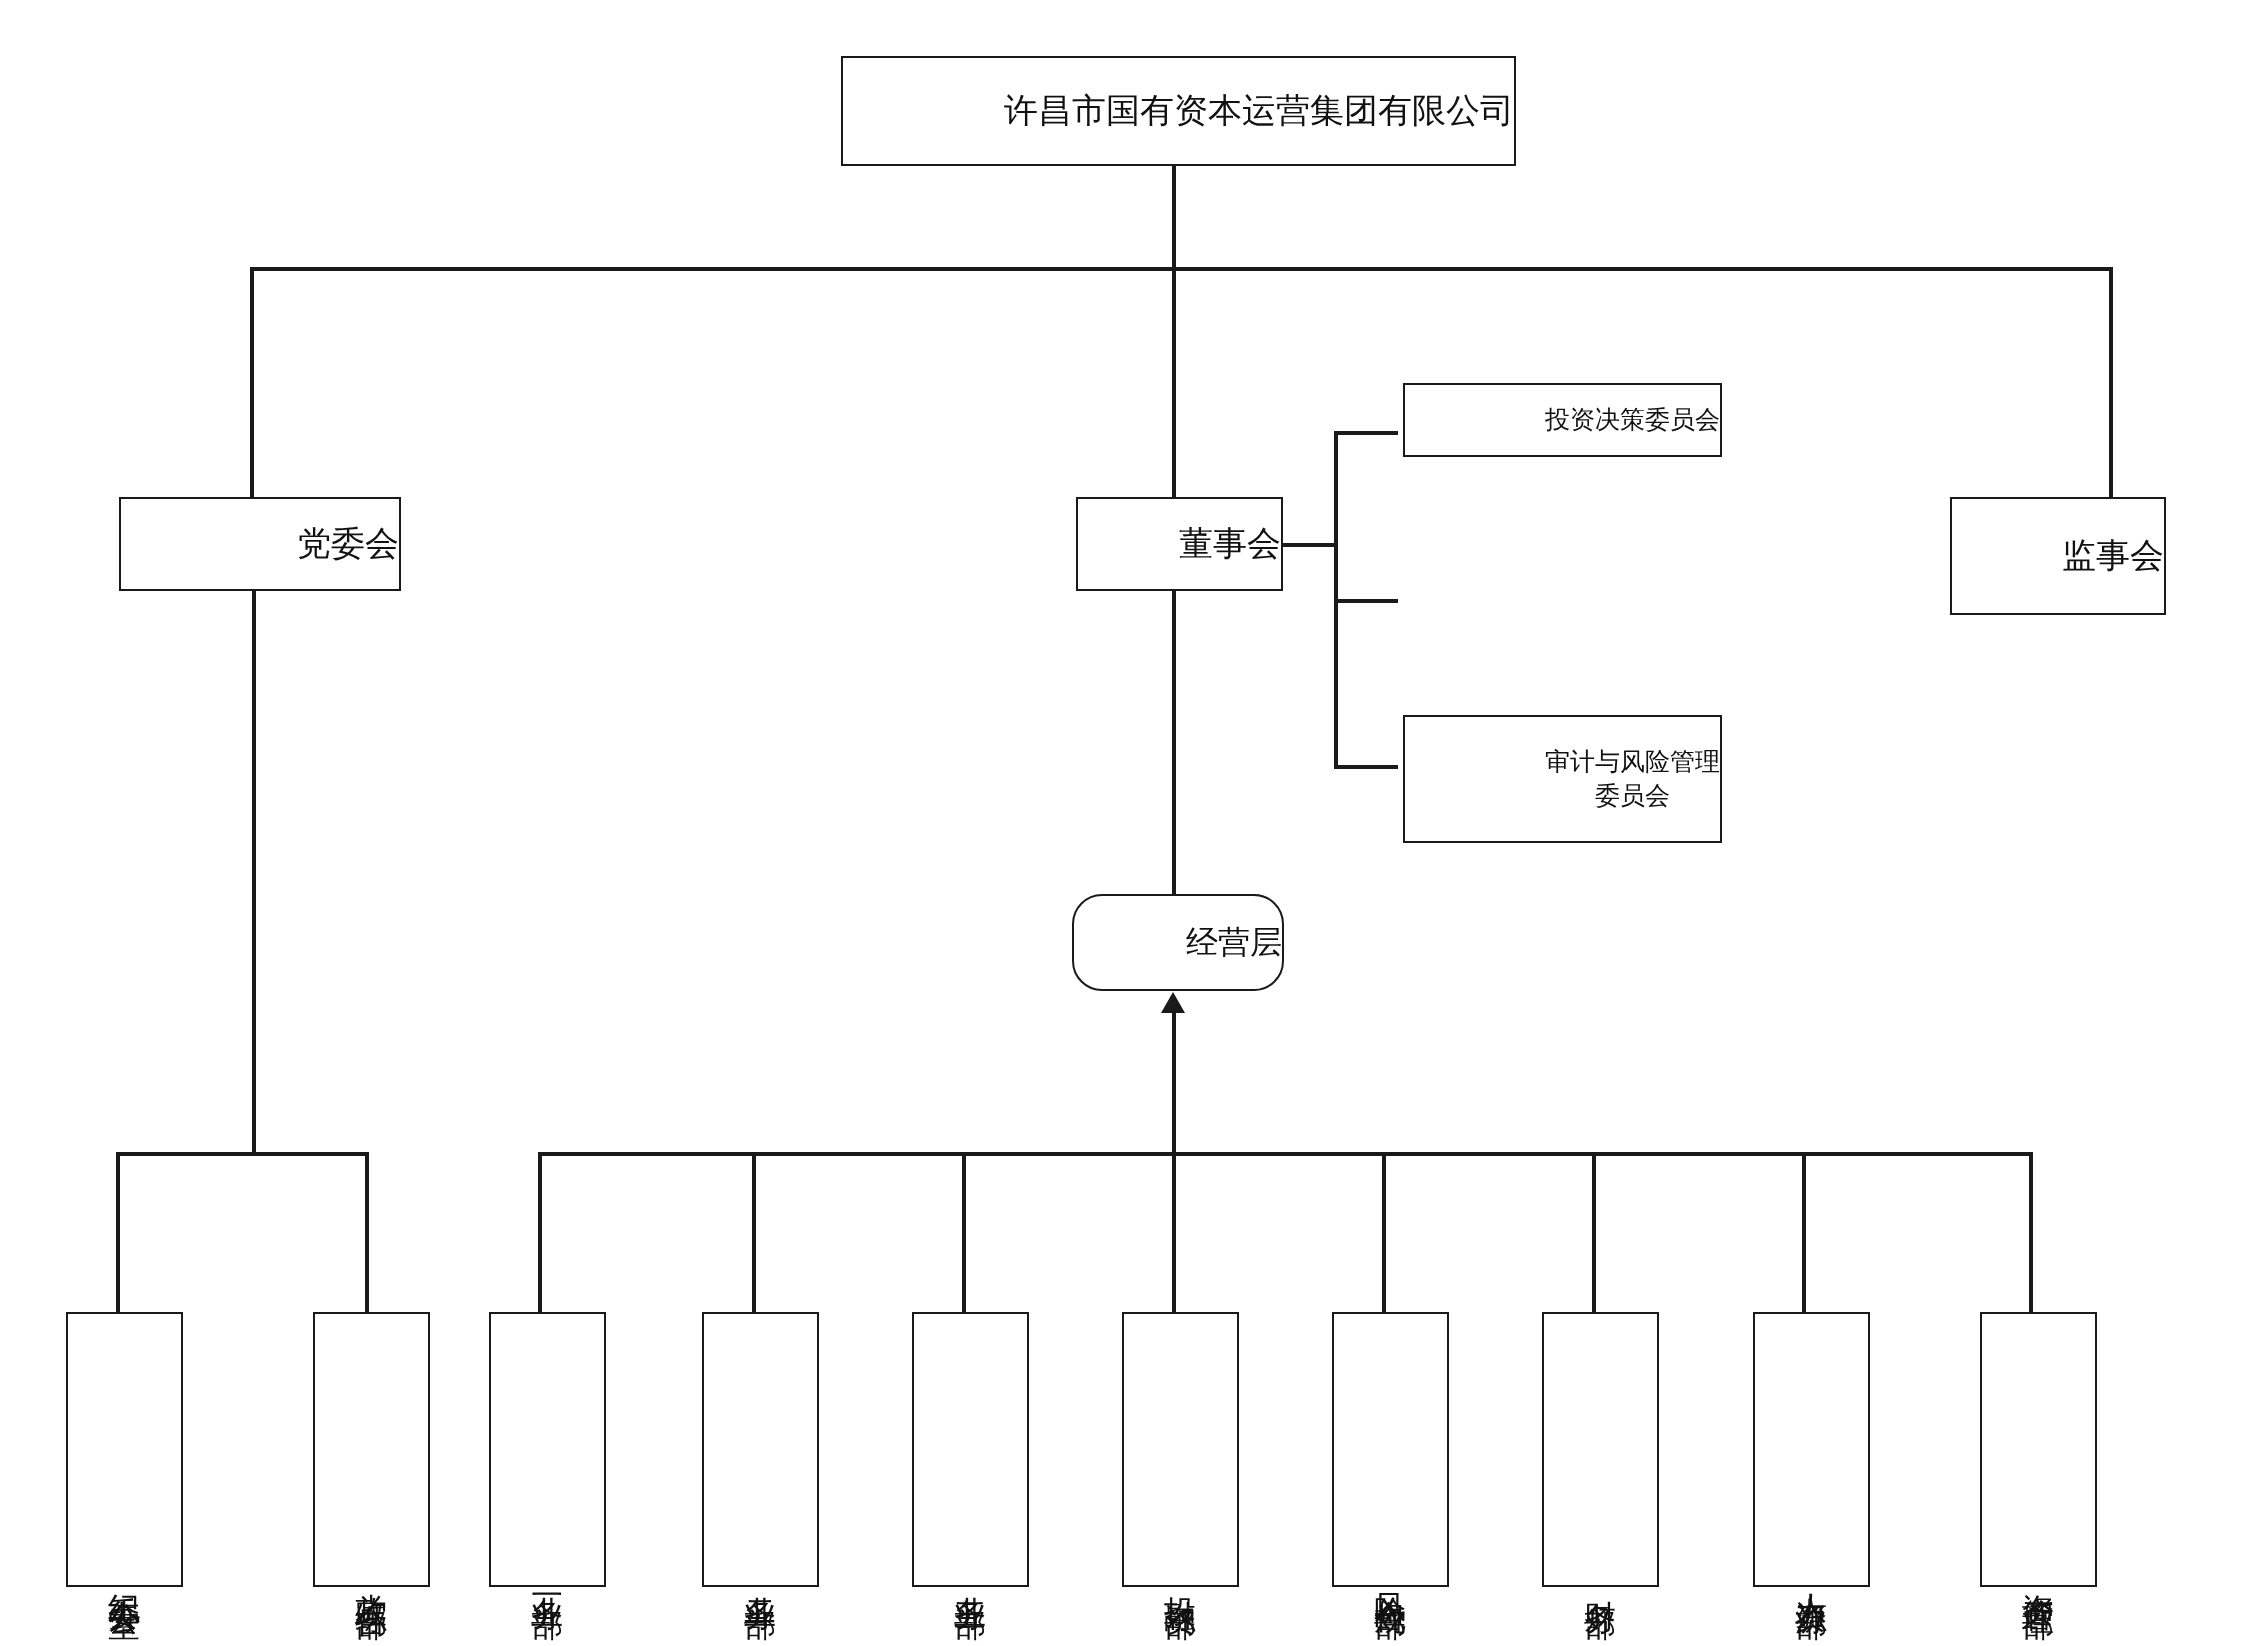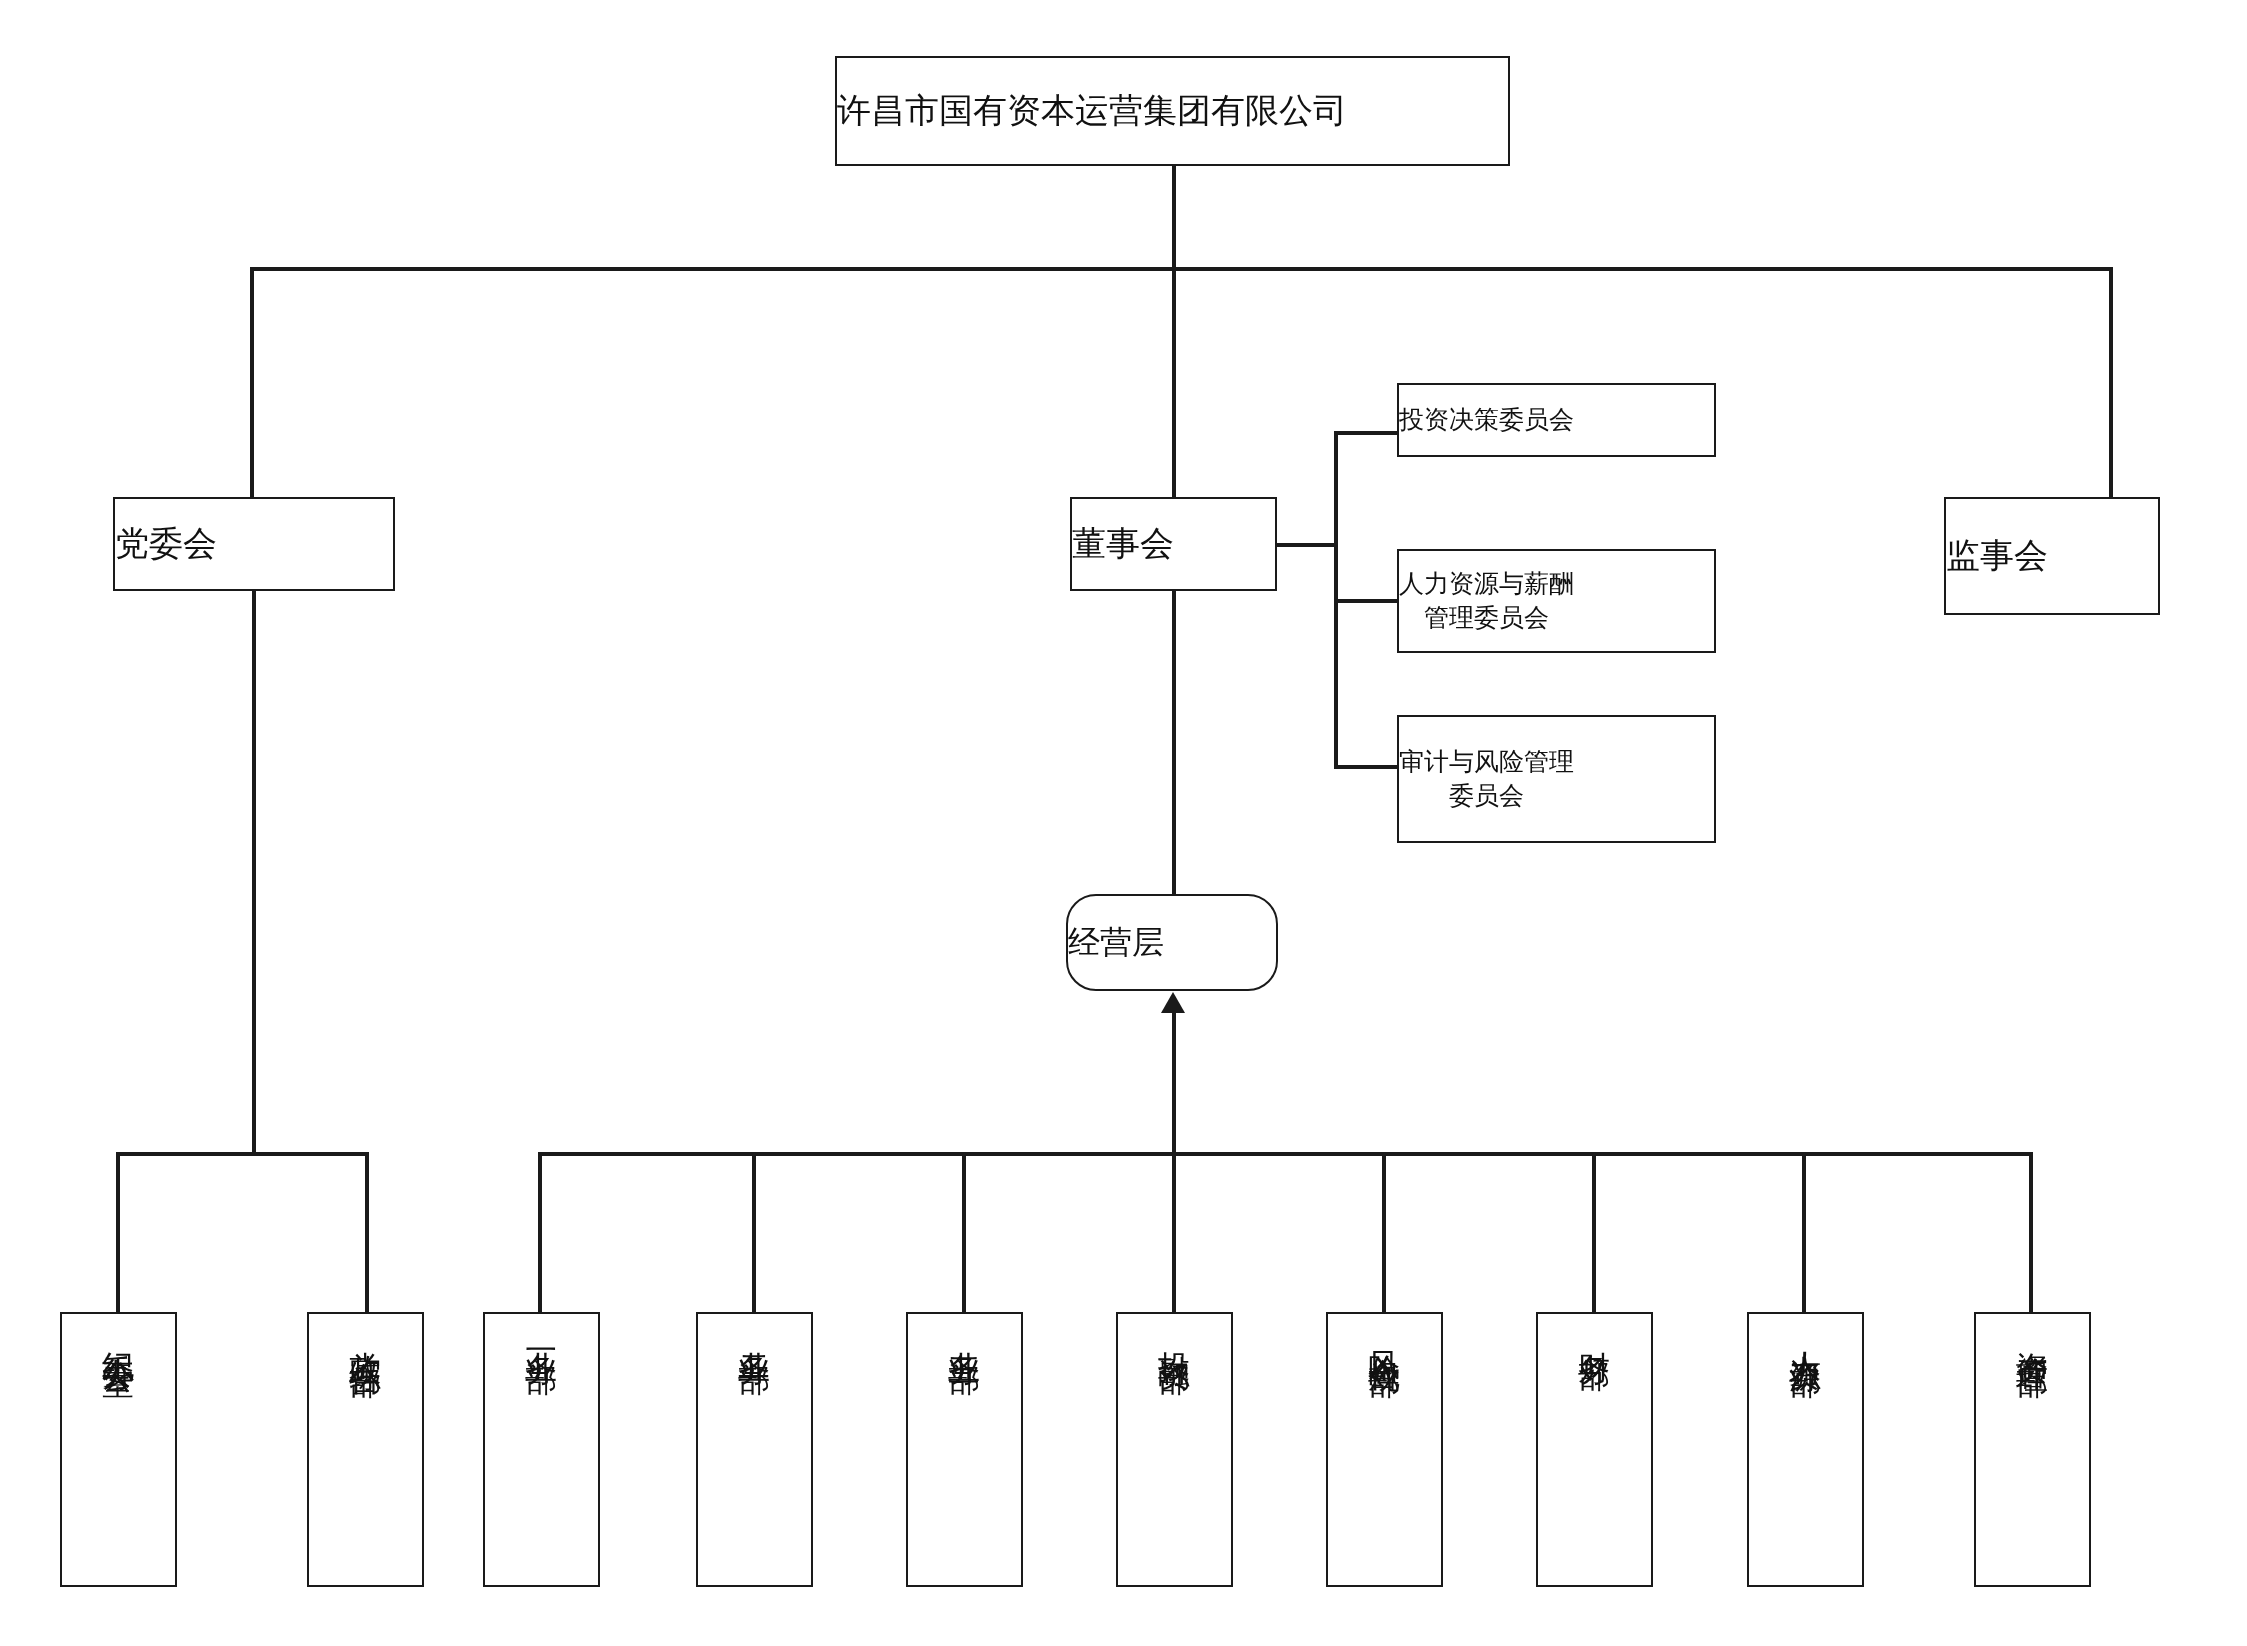--- a/index.html
+++ b/index.html
@@ -16,24 +16,25 @@
     color: #111111;
     overflow: hidden;
   }
   .node {
     position: absolute;
     box-sizing: border-box;
     border: 2.6px solid #1a1a1a;
     background: #ffffff;
     display: flex;
     align-items: center;
-    justify-content: flex-start;
+    justify-content: flex-end;
     text-align: center;
     line-height: 1.35;
     z-index: 3;
+    margin-left: 6px;
   }
   .node span {
     display: block;
     white-space: pre-line;
   }
   .root-node { font-size: 34px; }
   .gov-node  { font-size: 34px; }
   .cmte-node { font-size: 25px; }
   .mgmt-node { font-size: 32px; border-radius: 30px; }
   
@@ -103,24 +104,20 @@
   <div class="line" style="left:1334px; top:431px; width:64px; height:3.5px;"></div>
 
   <div class="line" style="left:1334px; top:599px; width:64px; height:3.5px;"></div>
 
   <div class="line" style="left:1334px; top:765px; width:64px; height:3.5px;"></div>
 
   <div class="node cmte-node" style="left:1397px; top:383px; width:319px; height:74px;">
     <span>投资决策委员会</span>
   </div>
 
-  <div class="node cmte-node" style="left:1397px; top:549px; width:319px; height:104px;">
-    <span>人力资源与薪酬
-管理委员会</span>
-  </div>
 
   <div class="node cmte-node" style="left:1397px; top:715px; width:319px; height:128px;">
     <span>审计与风险管理
 委员会</span>
   </div>
 
   <div class="line" style="left:1172px; top:591px; width:3.5px; height:304px;"></div>
 
   <div class="node mgmt-node" style="left:1066px; top:894px; width:212px; height:97px;">
     <span>经营层</span>

